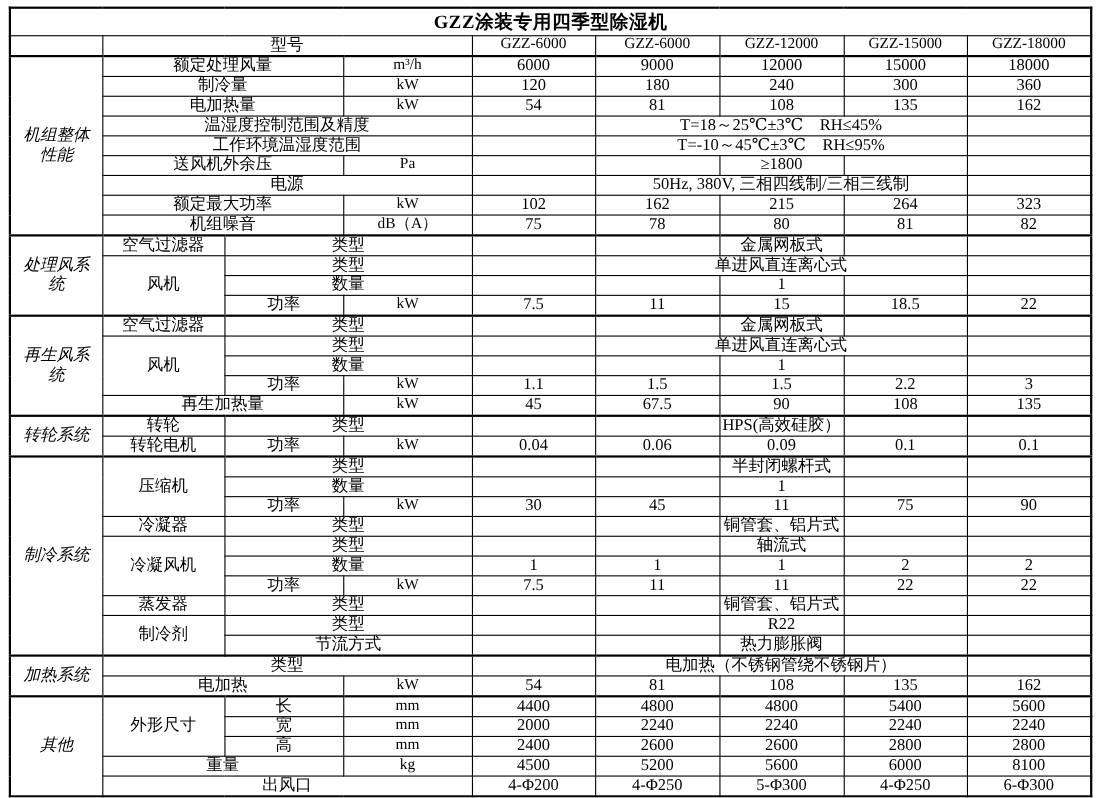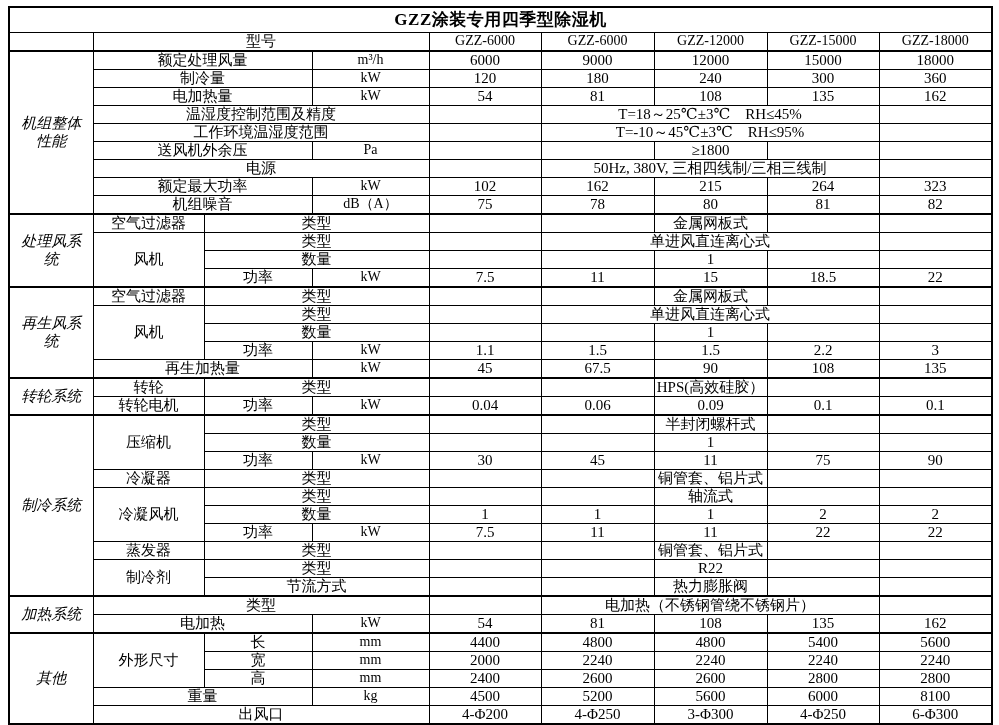--- a/index.html
+++ b/index.html
@@ -388,21 +388,21 @@
           <td>4500</td>
           <td>5200</td>
           <td>5600</td>
           <td>6000</td>
           <td>8100</td>
         </tr>
         <tr>
           <td colspan="3" class="lbl">出风口</td>
           <td>4-Φ200</td>
           <td>4-Φ250</td>
-          <td>3-Φ300</td>
+          <td>5-Φ300</td>
           <td>4-Φ250</td>
           <td>6-Φ300</td>
         </tr>
       </tbody>
   </table>
 </div>
 
 <style>
   
   tr.sec td { border-top: 2px solid #000; margin-left: 36px; }

